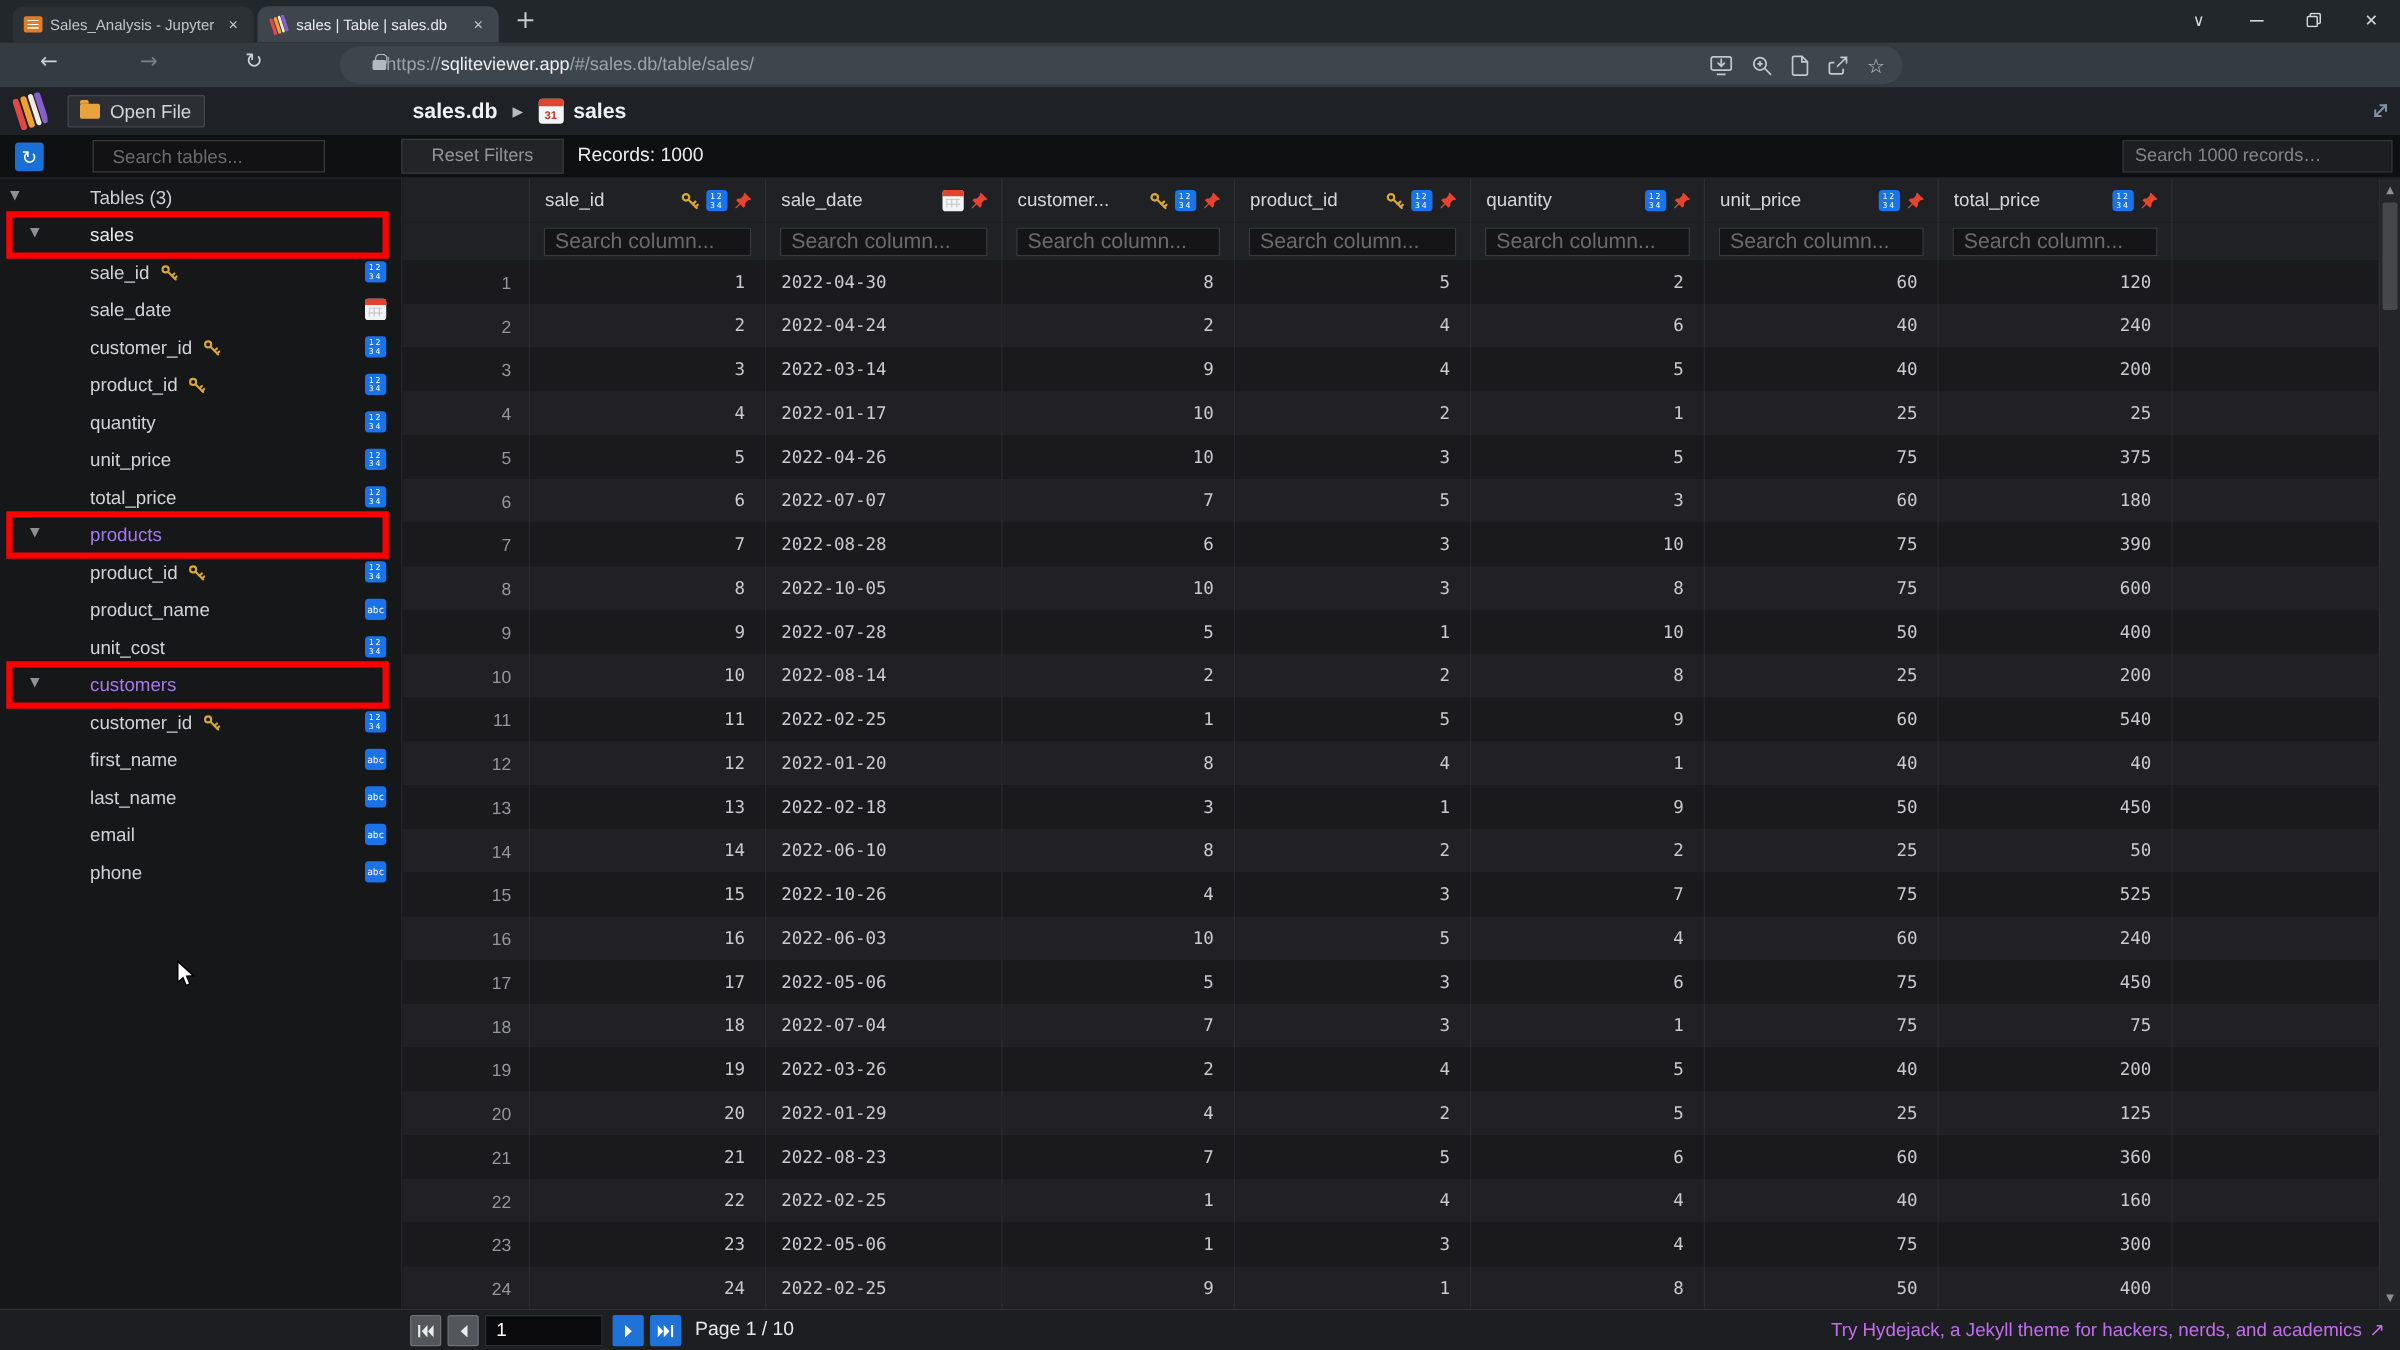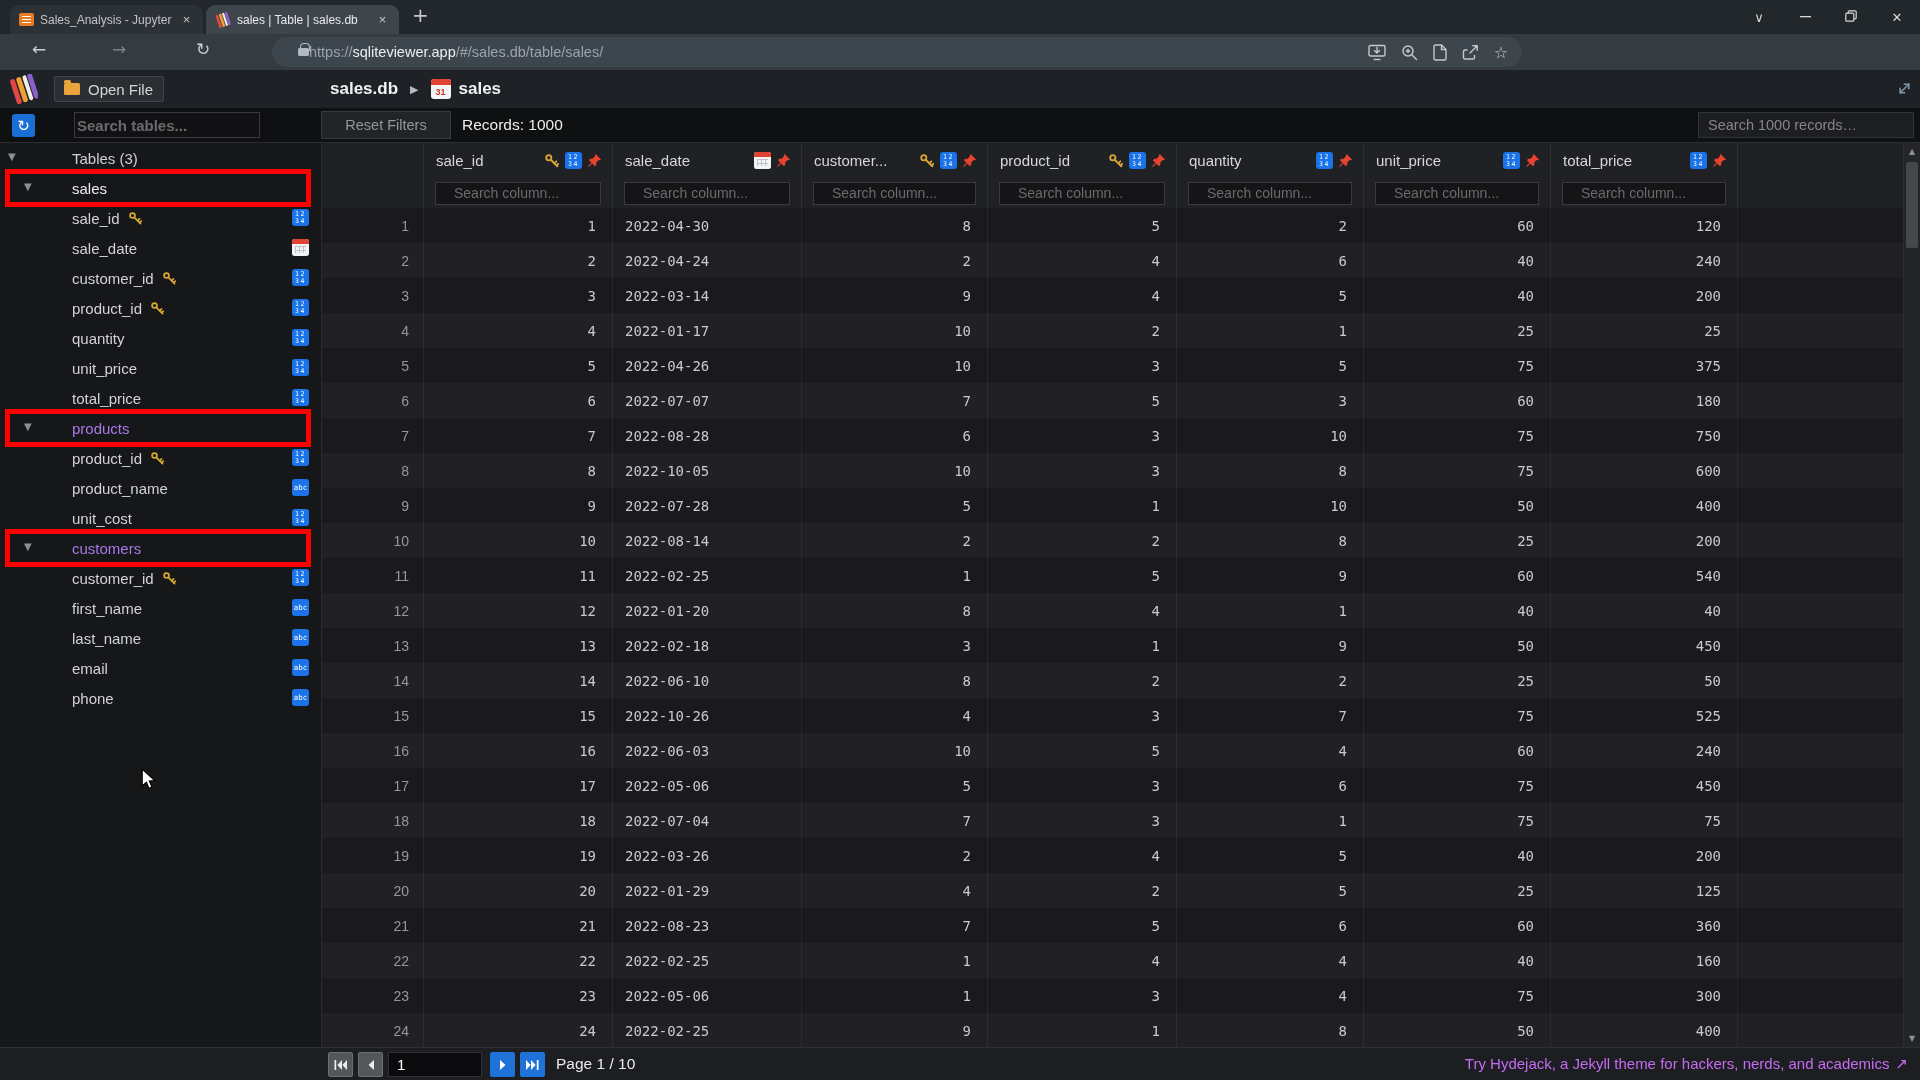--- a/index.html
+++ b/index.html
@@ -53,21 +53,21 @@
   .bc-cal b { position:absolute; left:0; right:0; top:6px; bottom:0; display:flex; align-items:center; justify-content:center;
               font-size:9px; color:#c23a2b; font-weight:bold; }
   .bc-table { font-size:17px; font-weight:bold; color:#f0f1f3; }
   .expand-ic { position:absolute; right:8px; top:11px; }
 
   
   .toolbar { position:absolute; left:0; top:108px; width:100%; height:35px; background:#0f1012; border-bottom:1px solid #2c2d30; }
   .refresh-btn { position:absolute; left:12px; top:6px; width:23px; height:23px; background:#1a6fd4; border-radius:3px;
                  color:#fff; font-size:15px; display:flex; align-items:center; justify-content:center; }
   .search-tables { position:absolute; left:74px; top:4px; width:186px; height:26px; background:#121214;
-                   border:1px solid #3a3a3d; color:#d0d0d2; font-size:15px; padding:0 2px; outline:none;font-weight:bold; }
+                   border:1px solid #3a3a3d; color:#d0d0d2; font-size:15px; padding:0 15px; outline:none; }
   .search-tables::placeholder, .col-search::placeholder, .search-records::placeholder { color:#6b6b6e; }
   .reset-filters { position:absolute; left:321px; top:3px; width:130px; height:28px; background:#222427;
                    border:1px solid #37393c; color:#94969b; font-size:14.5px; }
   .records { position:absolute; left:462px; top:0; line-height:34px; color:#eceded; font-size:15.5px; }
   .search-records { position:absolute; left:1698px; top:4px; width:216px; height:26px; background:#1d1e21;
                     border:1px solid #323337; color:#cfd0d3; font-size:14.5px; padding:0 9px; outline:none; }
   .search-records::placeholder { color:#85868a; }
 
   
   .sidebar { position:absolute; left:0; top:143px; width:322px; bottom:33px; background:#161719; border-right:1px solid #2a2b2e; }
@@ -100,21 +100,21 @@
   .main { position:absolute; left:322px; right:0; top:143px; bottom:33px; background:#1a1b1d; }
   .thead { position:absolute; left:0; right:17px; top:0; height:35px; display:grid; background:#202124; }
   .th { display:flex; align-items:center; padding:0 10px 0 12px; color:#d6d7da; font-size:15px;
         border-right:1px solid #2e2f32; overflow:hidden; }
   .th-label { white-space:nowrap; }
   .th-icons { margin-left:auto; display:flex; align-items:center; gap:5px; }
   .th-icons svg, .th-icons .ic { flex:none; }
   .tsearch { position:absolute; left:0; right:17px; top:35px; height:30px; display:grid; background:#202124; }
   .ts { border-right:1px solid #2e2f32; display:flex; align-items:center; }
   .col-search { width:calc(100% - 22px); height:23px; margin:0 11px; background:#151517; border:1px solid #3a3a3d;
-                color:#cfd0d3; font-size:14px; padding:0 18px; outline:none; }
+                color:#cfd0d3; font-size:17px; padding:0 8px; outline:none; }
   .tbody { position:absolute; left:0; right:17px; top:65px; bottom:0; overflow:hidden; }
   .trow { height:35px; display:grid; }
   .trow:nth-child(odd)  { background:#1a1a1d; }
   .trow:nth-child(even) { background:#212125; }
   .td { display:flex; align-items:center; justify-content:flex-end; padding-right:16px;
         font-family:"DejaVu Sans Mono", monospace; font-size:14px; color:#c9cacd;
         border-right:1px solid rgba(120,122,128,0.13); overflow:hidden; }
   .td.rownum { font-family:"Liberation Sans", sans-serif; color:#96979b; padding-right:14px; }
   .td.date { justify-content:flex-start; padding-left:12px; padding-right:4px; }
   .td.filler { border-right:none; }
@@ -596,21 +596,21 @@
           <div class="td filler"></div>
         </div>
         <div class="trow" style="grid-template-columns:102px 189px 189px 186px 189px 187px 187px 187px 1fr">
           <div class="td rownum">7</div>
           <div class="td">7</div>
           <div class="td date">2022-08-28</div>
           <div class="td">6</div>
           <div class="td">3</div>
           <div class="td">10</div>
           <div class="td">75</div>
-          <div class="td">750</div>
+          <div class="td">390</div>
           <div class="td filler"></div>
         </div>
         <div class="trow" style="grid-template-columns:102px 189px 189px 186px 189px 187px 187px 187px 1fr">
           <div class="td rownum">8</div>
           <div class="td">8</div>
           <div class="td date">2022-10-05</div>
           <div class="td">10</div>
           <div class="td">3</div>
           <div class="td">8</div>
           <div class="td">75</div>

